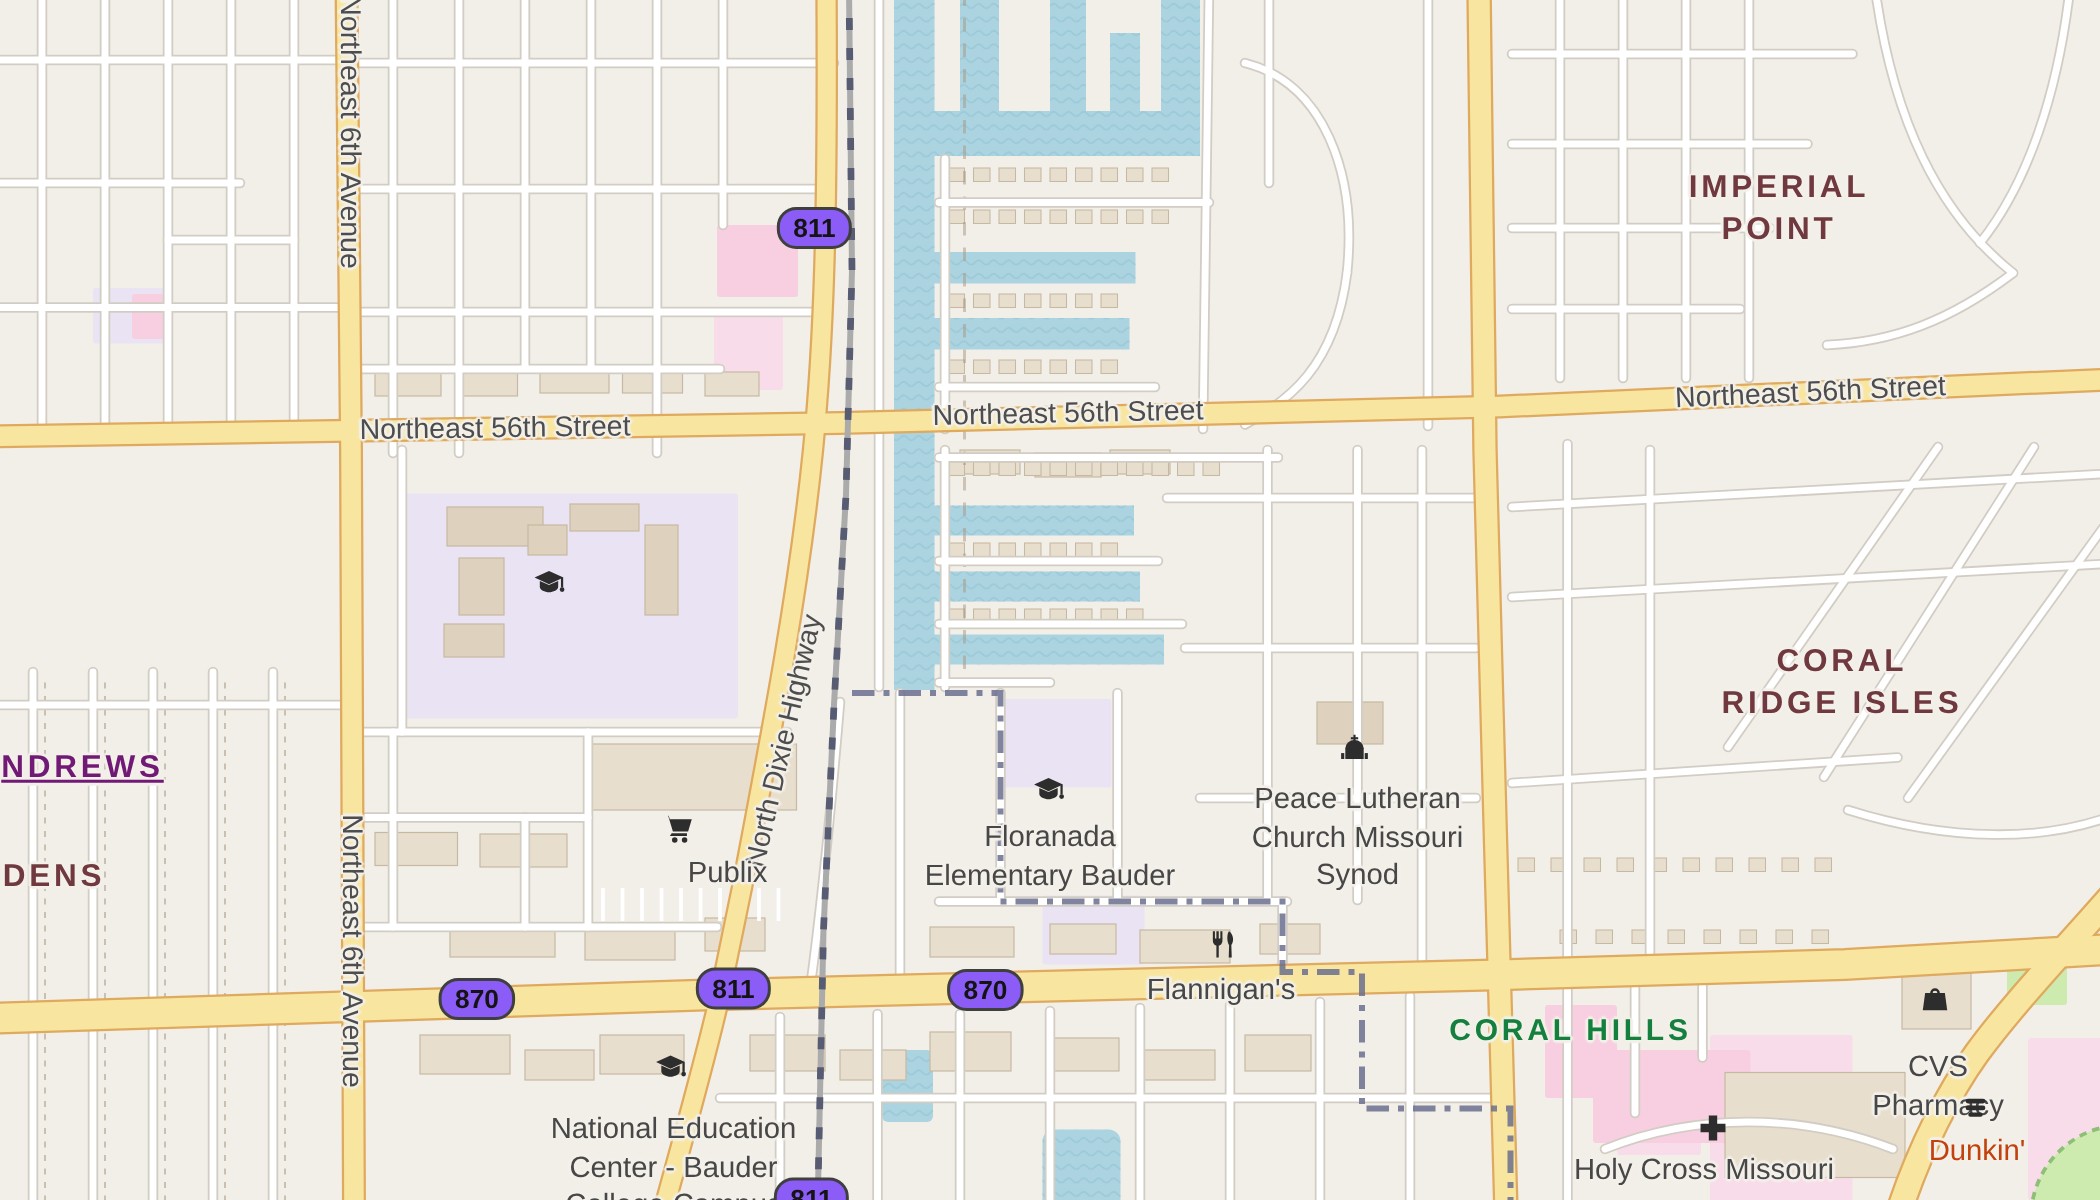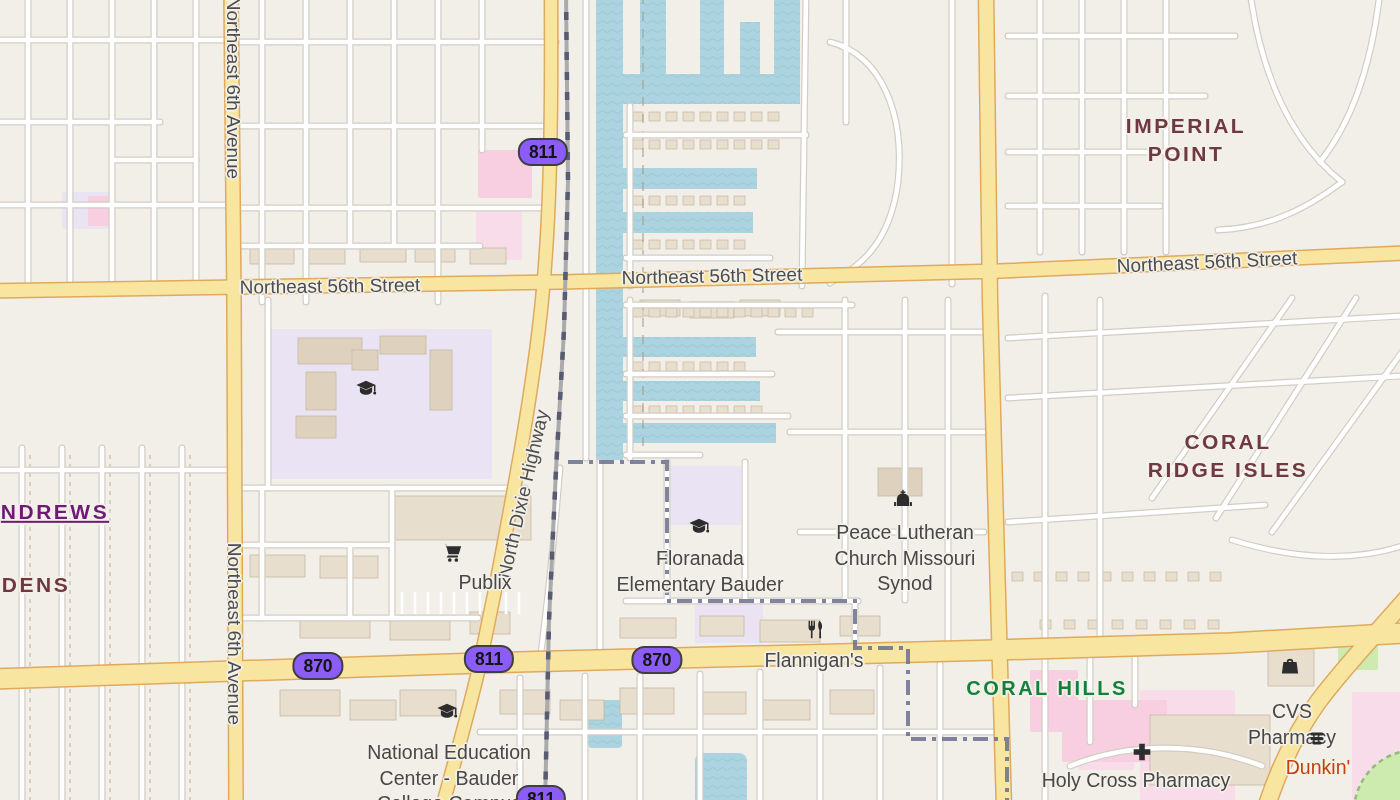--- a/index.html
+++ b/index.html
@@ -464,21 +464,21 @@
         </svg></div>
       <div class="lbl halo poi" style="left: 814px; top: 661px; color: rgb(71, 71, 71);">Flannigan's</div>
       <div class="icon" style="left: 1290px; top: 666px;"><svg viewBox="0 0 24 24" fill="#2d2d2d">
           <path d="M4.5 7.5 h15 l1.8 13 h-18.6 z"></path>
           <path d="M8.3 8.5 v-1 a3.7 3.7 0 0 1 7.4 0 v1 h-1.9 v-1 a1.8 1.8 0 0 0 -3.6 0 v1 z"></path>
         </svg></div>
       <div class="lbl halo poi" style="left: 1292px; top: 697px; color: rgb(71, 71, 71); margin-top: 28px;">CVS Pharmacy</div>
       <div class="icon" style="left: 1142px; top: 752px;"><svg viewBox="0 0 24 24" fill="#2d2d2d">
           <path d="M8.8 2.5 h6.4 v6.3 h6.3 v6.4 h-6.3 v6.3 h-6.4 v-6.3 h-6.3 v-6.4 h6.3 z"></path>
         </svg></div>
-      <div class="lbl halo poi" style="left: 1136px; top: 781px; color: rgb(71, 71, 71);">Holy Cross Pharmacy</div>
+      <div class="lbl halo poi" style="left: 1136px; top: 781px; color: rgb(71, 71, 71);">Holy Cross Missouri</div>
       <div class="icon" style="left: 1317px; top: 739px;"><svg viewBox="0 0 24 24" fill="#2d2d2d">
           <rect x="4.5" y="4.5" width="15" height="3.6" rx="1.8"></rect>
           <rect x="4.5" y="9.8" width="15" height="3.6" rx="1.8"></rect>
           <rect x="6.5" y="15.1" width="11" height="3.2" rx="1.6"></rect>
         </svg></div>
       <div class="lbl halo poi" style="left: 1318px; top: 768px; color: #c2410c;">Dunkin'</div>
       <div class="icon" style="left: 447px; top: 712px;"><svg viewBox="0 0 24 24" fill="#2d2d2d">
           <path d="M12 2.5 L23 7.5 L12 12.5 L1 7.5 Z"></path>
           <path d="M5 10 V14.6 C5 16.8 8.8 18.6 12 18.6 C15.2 18.6 19 16.8 19 14.6 V10 L12 13.2 Z"></path>
           <rect x="21.1" y="7.5" width="1.7" height="7.5"></rect>

